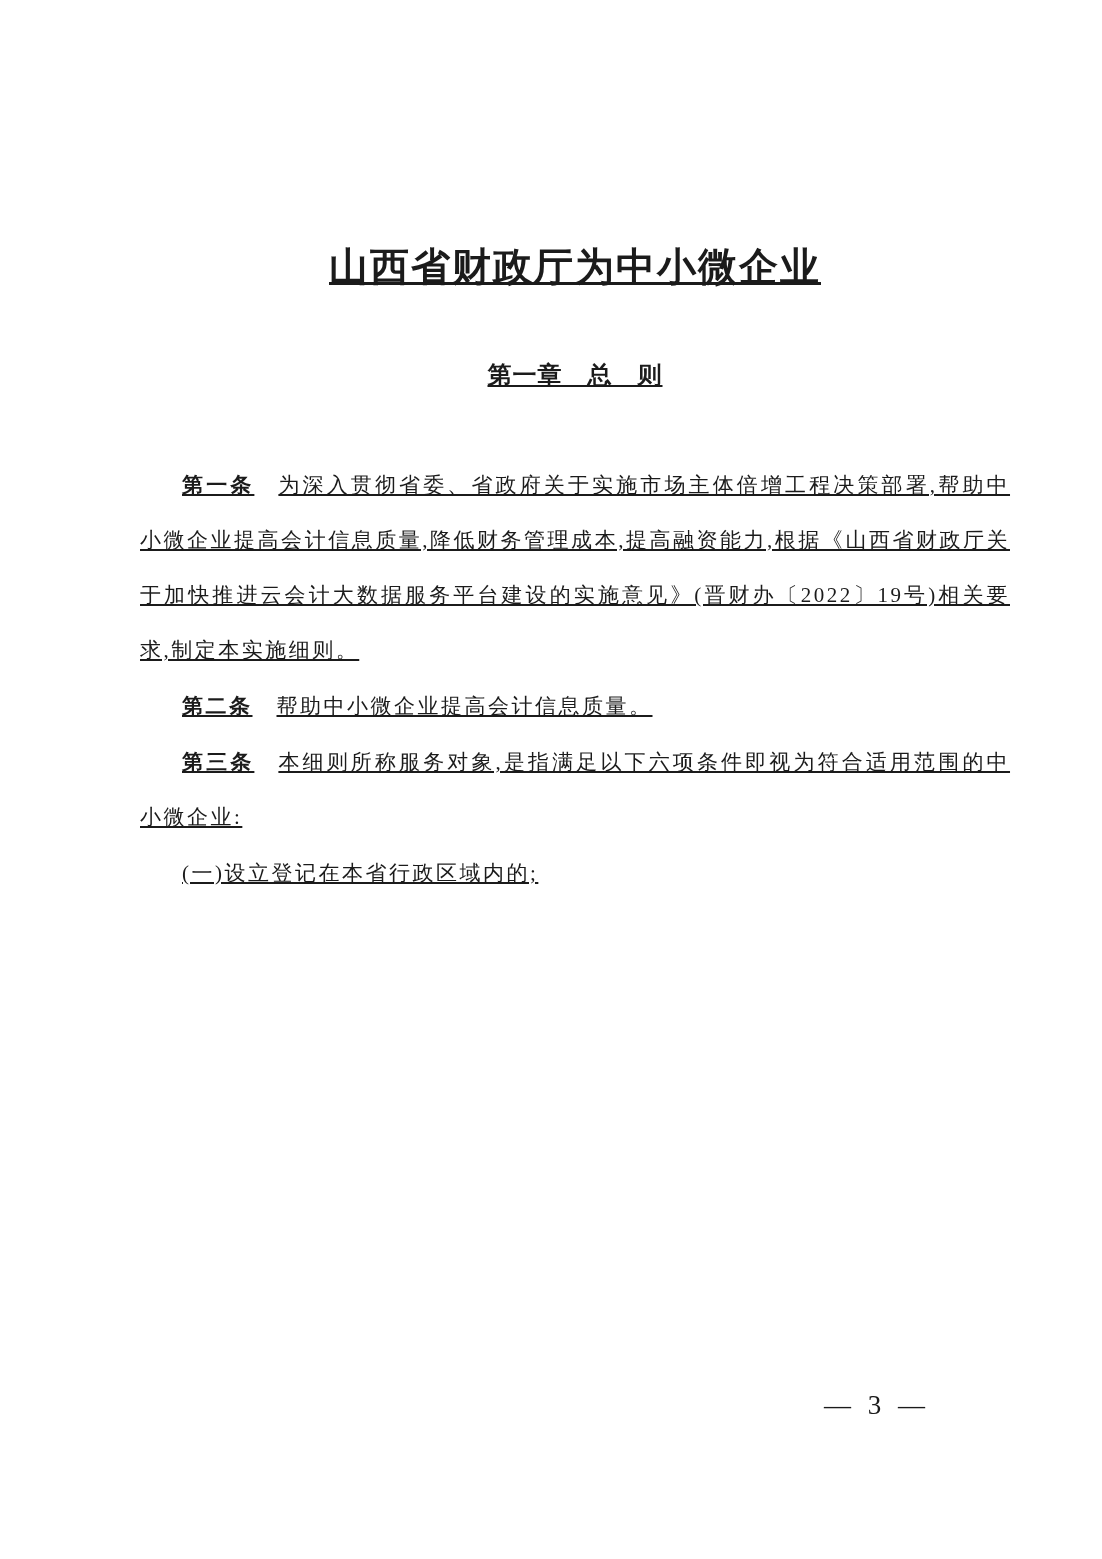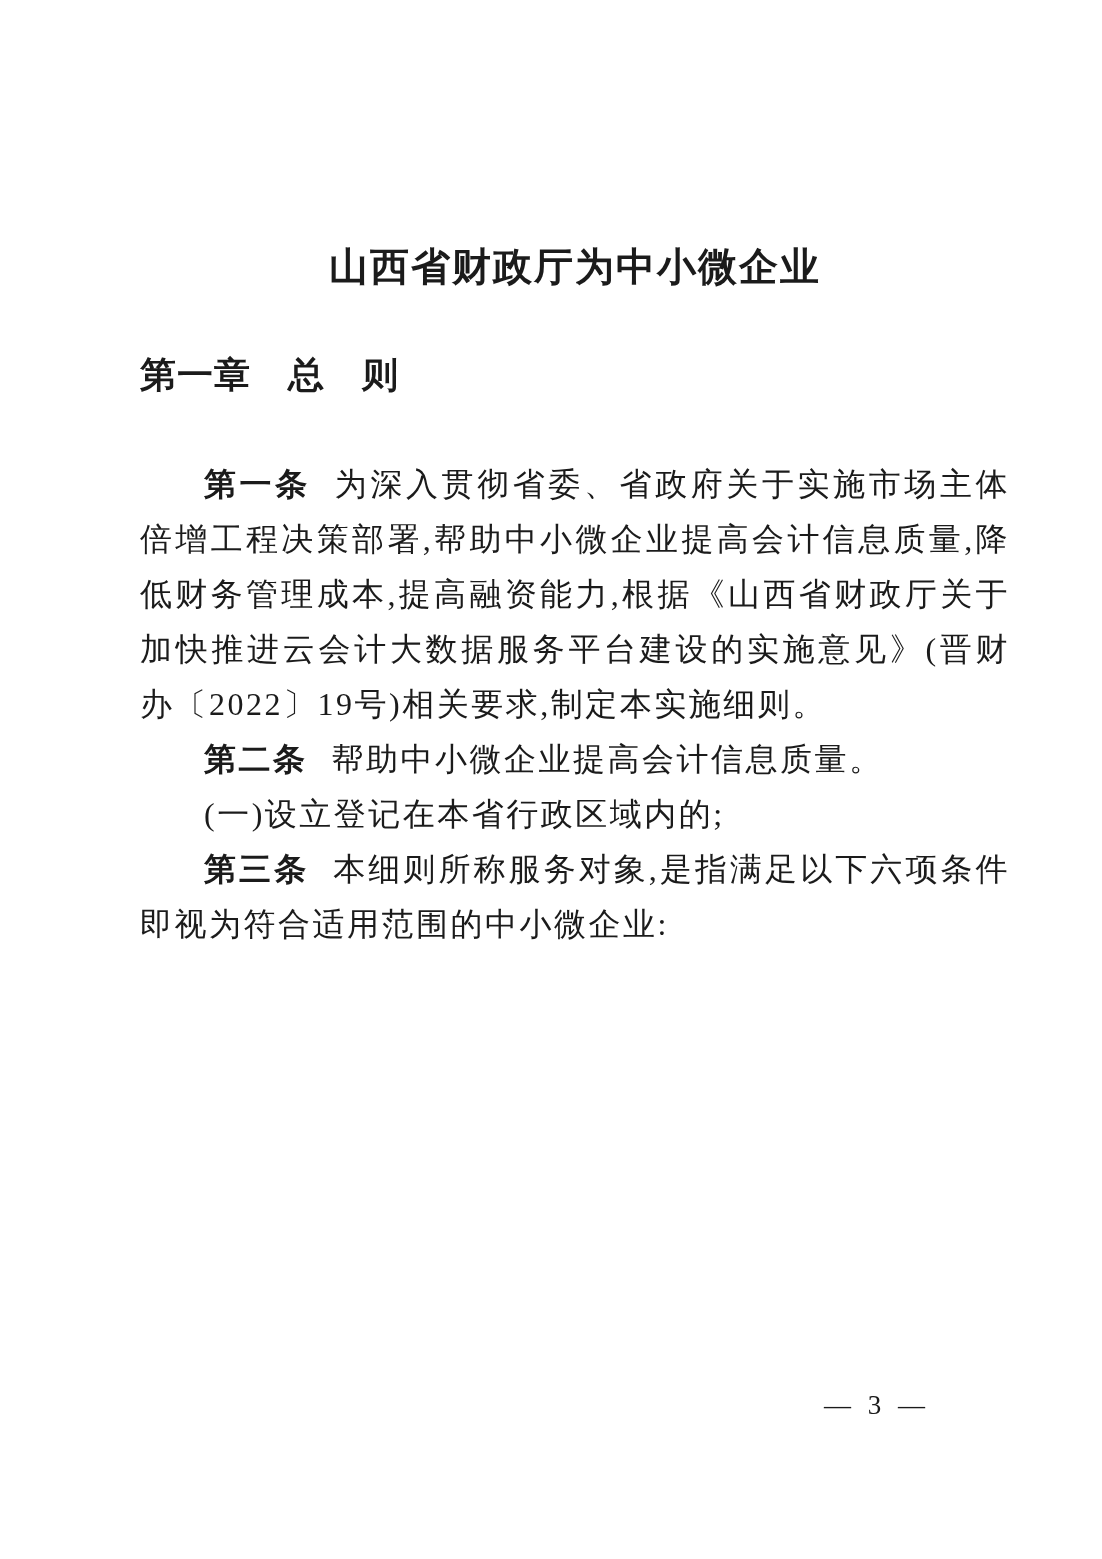--- a/index.html
+++ b/index.html
@@ -12,52 +12,53 @@
     width: 1102px;
     height: 1559px;
     margin: 0 auto;
     background: #ffffff;
     color: #1b1b1b;
     font-family: "Liberation Serif", "DejaVu Serif", serif;
     overflow: hidden;
   }
   .content {
     padding: 0 92px 0 140px;
+    text-decoration: underline;
   }
   .doc-title {
     padding-top: 234px;
     text-align: center;
     font-weight: 700;
     font-size: 39px;
     line-height: 65px;
     letter-spacing: 2px;
   }
   .title-line {
     white-space: nowrap;
   }
   .chapter-heading {
     margin: 0;
-    text-align: left;
+    text-align: center;
     font-family: "Liberation Sans", "DejaVu Sans", sans-serif;
     font-weight: 700;
-    font-size: 36px;
+    font-size: 24px;
     line-height: 56px;
     letter-spacing: 1px;
   }
   .chapter-heading.ch1 {
     margin-top: 48px;
     margin-bottom: 54px;
   }
   .chapter-heading.ch2 {
     margin-top: 50px;
     margin-bottom: 51px;
   }
   .para {
     margin: 0;
-    font-size: 32px;
+    font-size: 21px;
     line-height: 55px;
     letter-spacing: 2.5px;
     text-align: justify;
     text-justify: inter-character;
     text-indent: 2em;
   }
   .para-label {
     font-family: "Liberation Sans", "DejaVu Sans", sans-serif;
     font-weight: 700;
     margin-right: 24px;
@@ -85,22 +86,22 @@
       <div class="title-line">山西省财政厅为中小微企业</div>
     </div>
 
     <h2 class="chapter-heading ch1">第一章　总　则</h2>
 
     <p class="para"><span class="para-label">第一条</span><span class="para-text">为深入贯彻省委、省政府关于实施市场主体倍增工程决策部署,帮助中小微企业提高会计信息质量,降低财务管理成本,提高融资能力,根据《山西省财政厅关于加快推进云会计大数据服务平台建设的实施意见》(晋财办〔2022〕19号)相关要求,制定本实施细则。</span></p>
 
     <p class="para"><span class="para-label">第二条</span><span class="para-text">帮助中小微企业提高会计信息质量。</span></p>
 
 
+    <p class="para"><span class="para-label">第三条</span><span class="para-text">本细则所称服务对象,是指满足以下六项条件即视为符合适用范围的中小微企业:</span></p>
+
     <p class="para"><span class="para-label"></span><span class="para-text">(一)设立登记在本省行政区域内的;</span></p>
-
-    <p class="para"><span class="para-label">第三条</span><span class="para-text">本细则所称服务对象,是指满足以下六项条件即视为符合适用范围的中小微企业:</span></p>
 
 
 
   </div>
 
   <div class="page-number">— 3 —</div>
 </div>
 
 </body></html>

